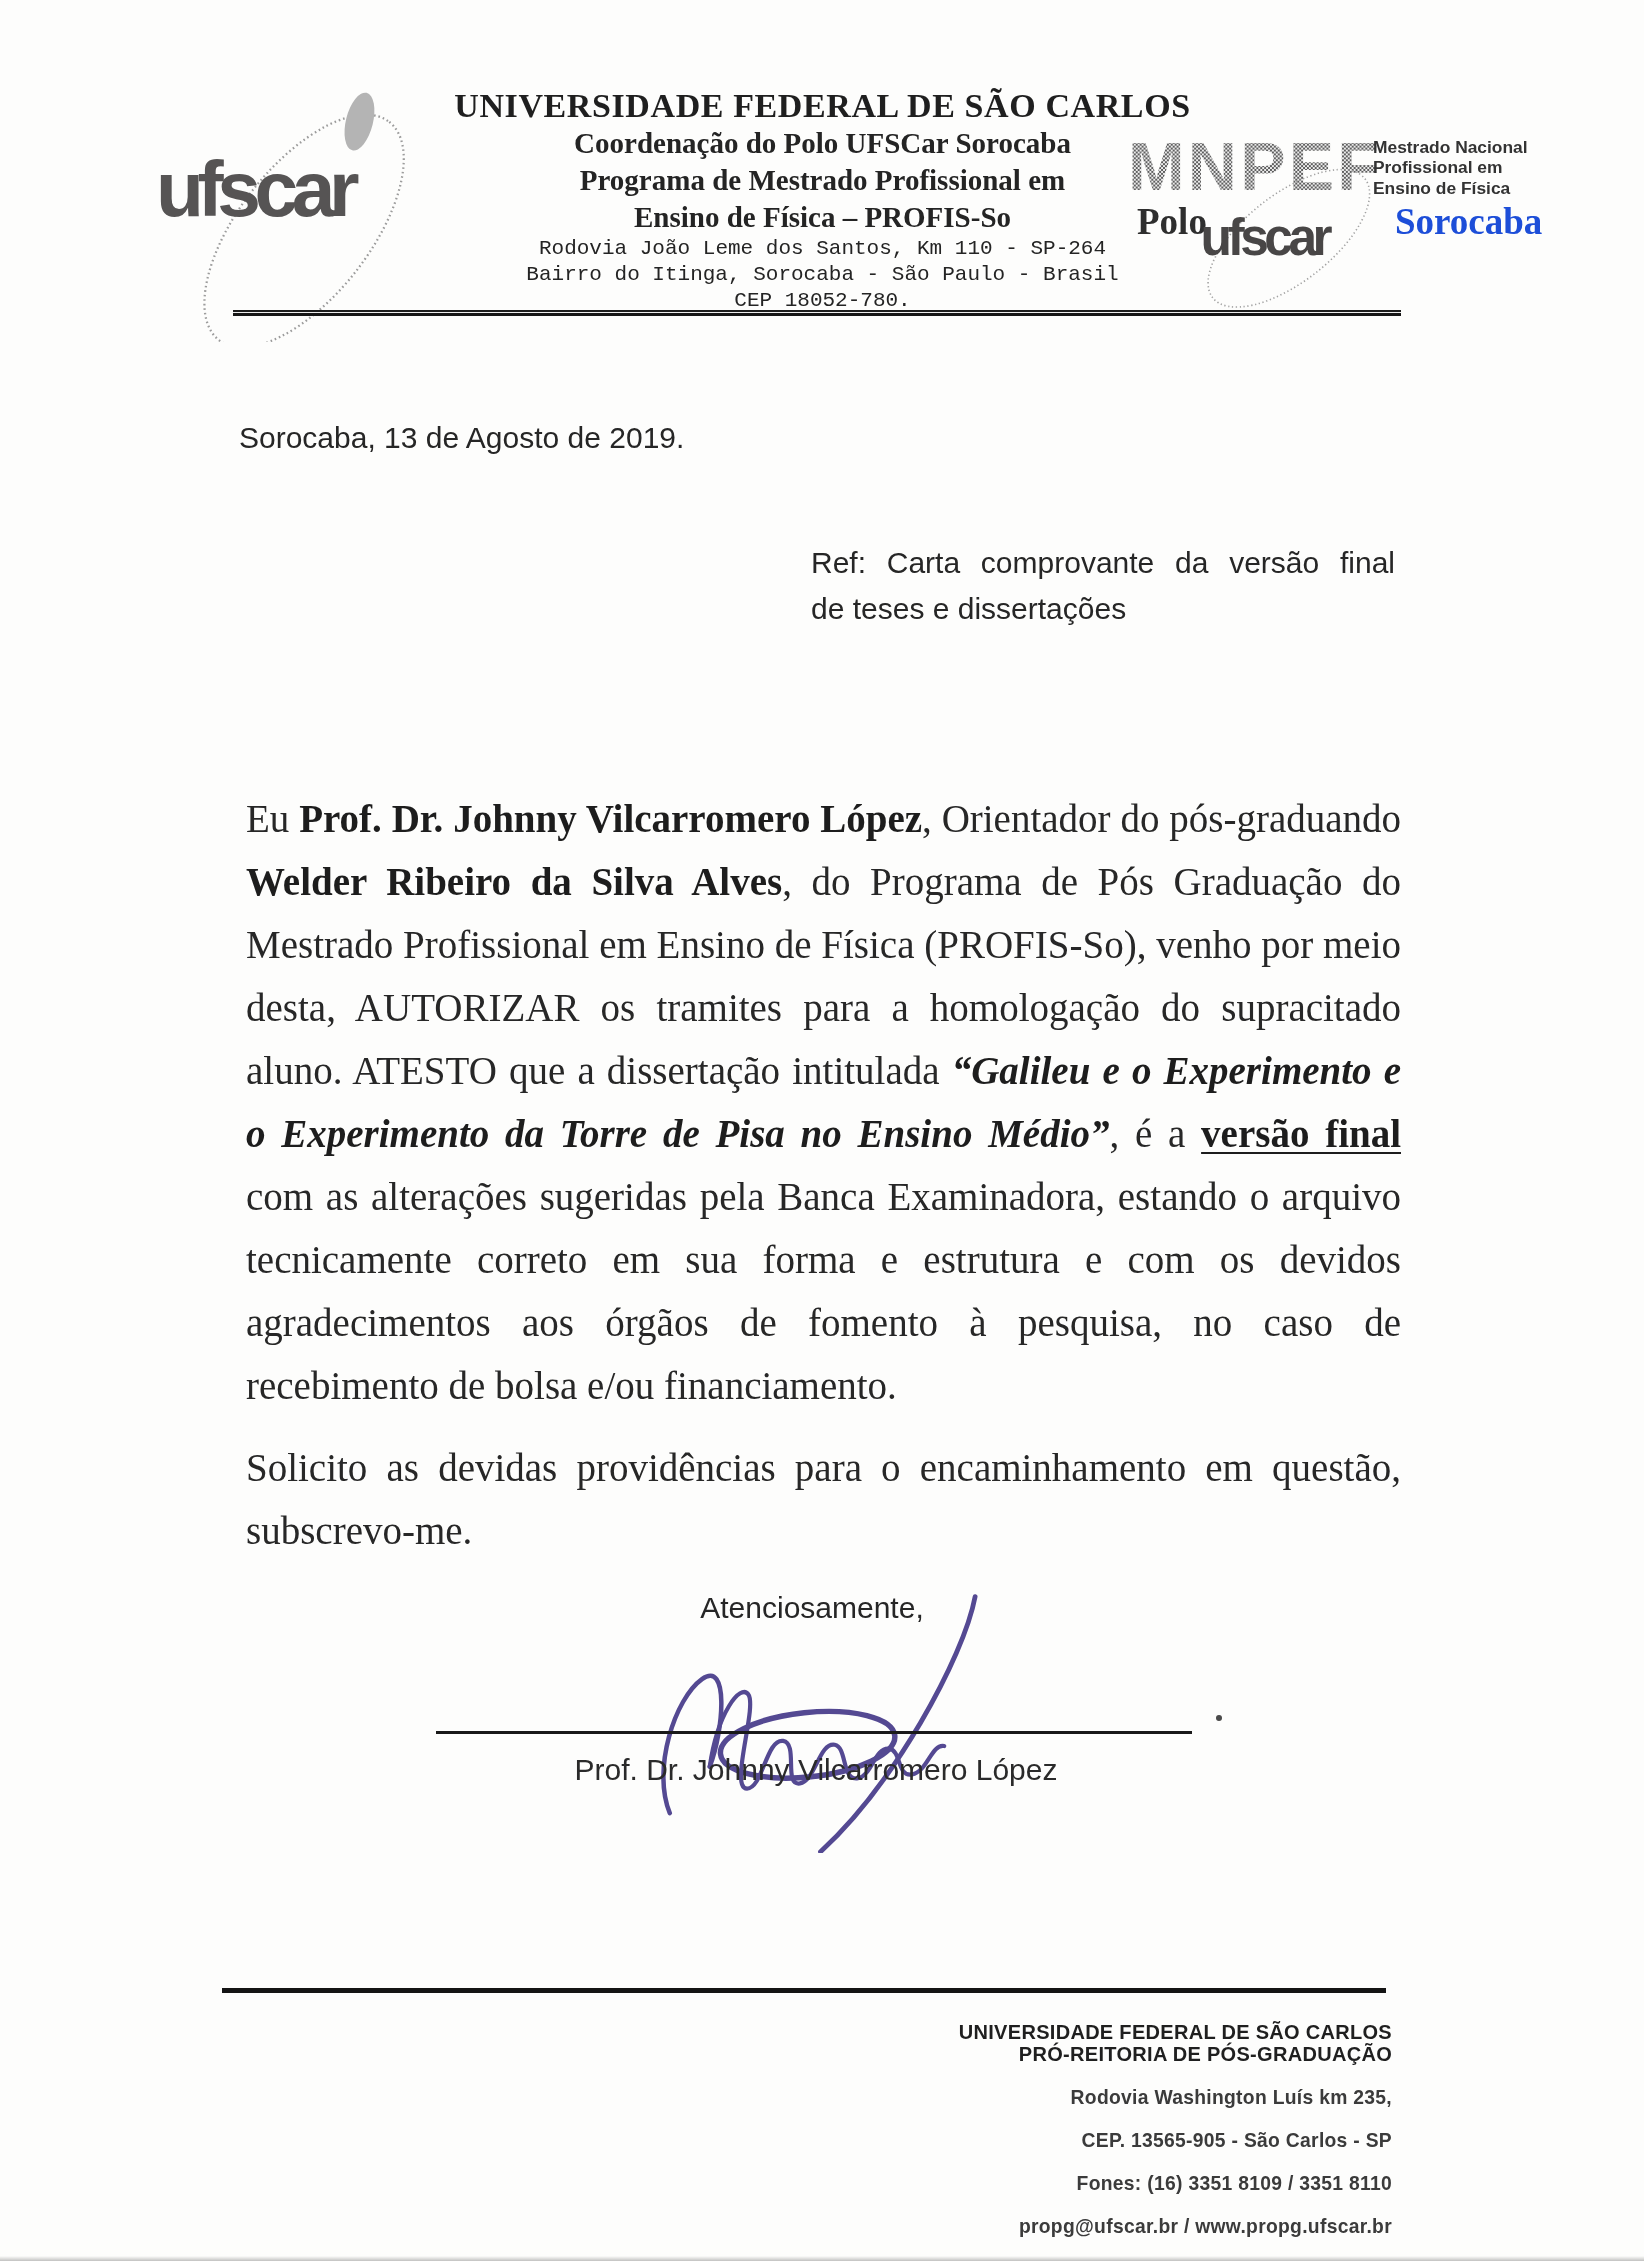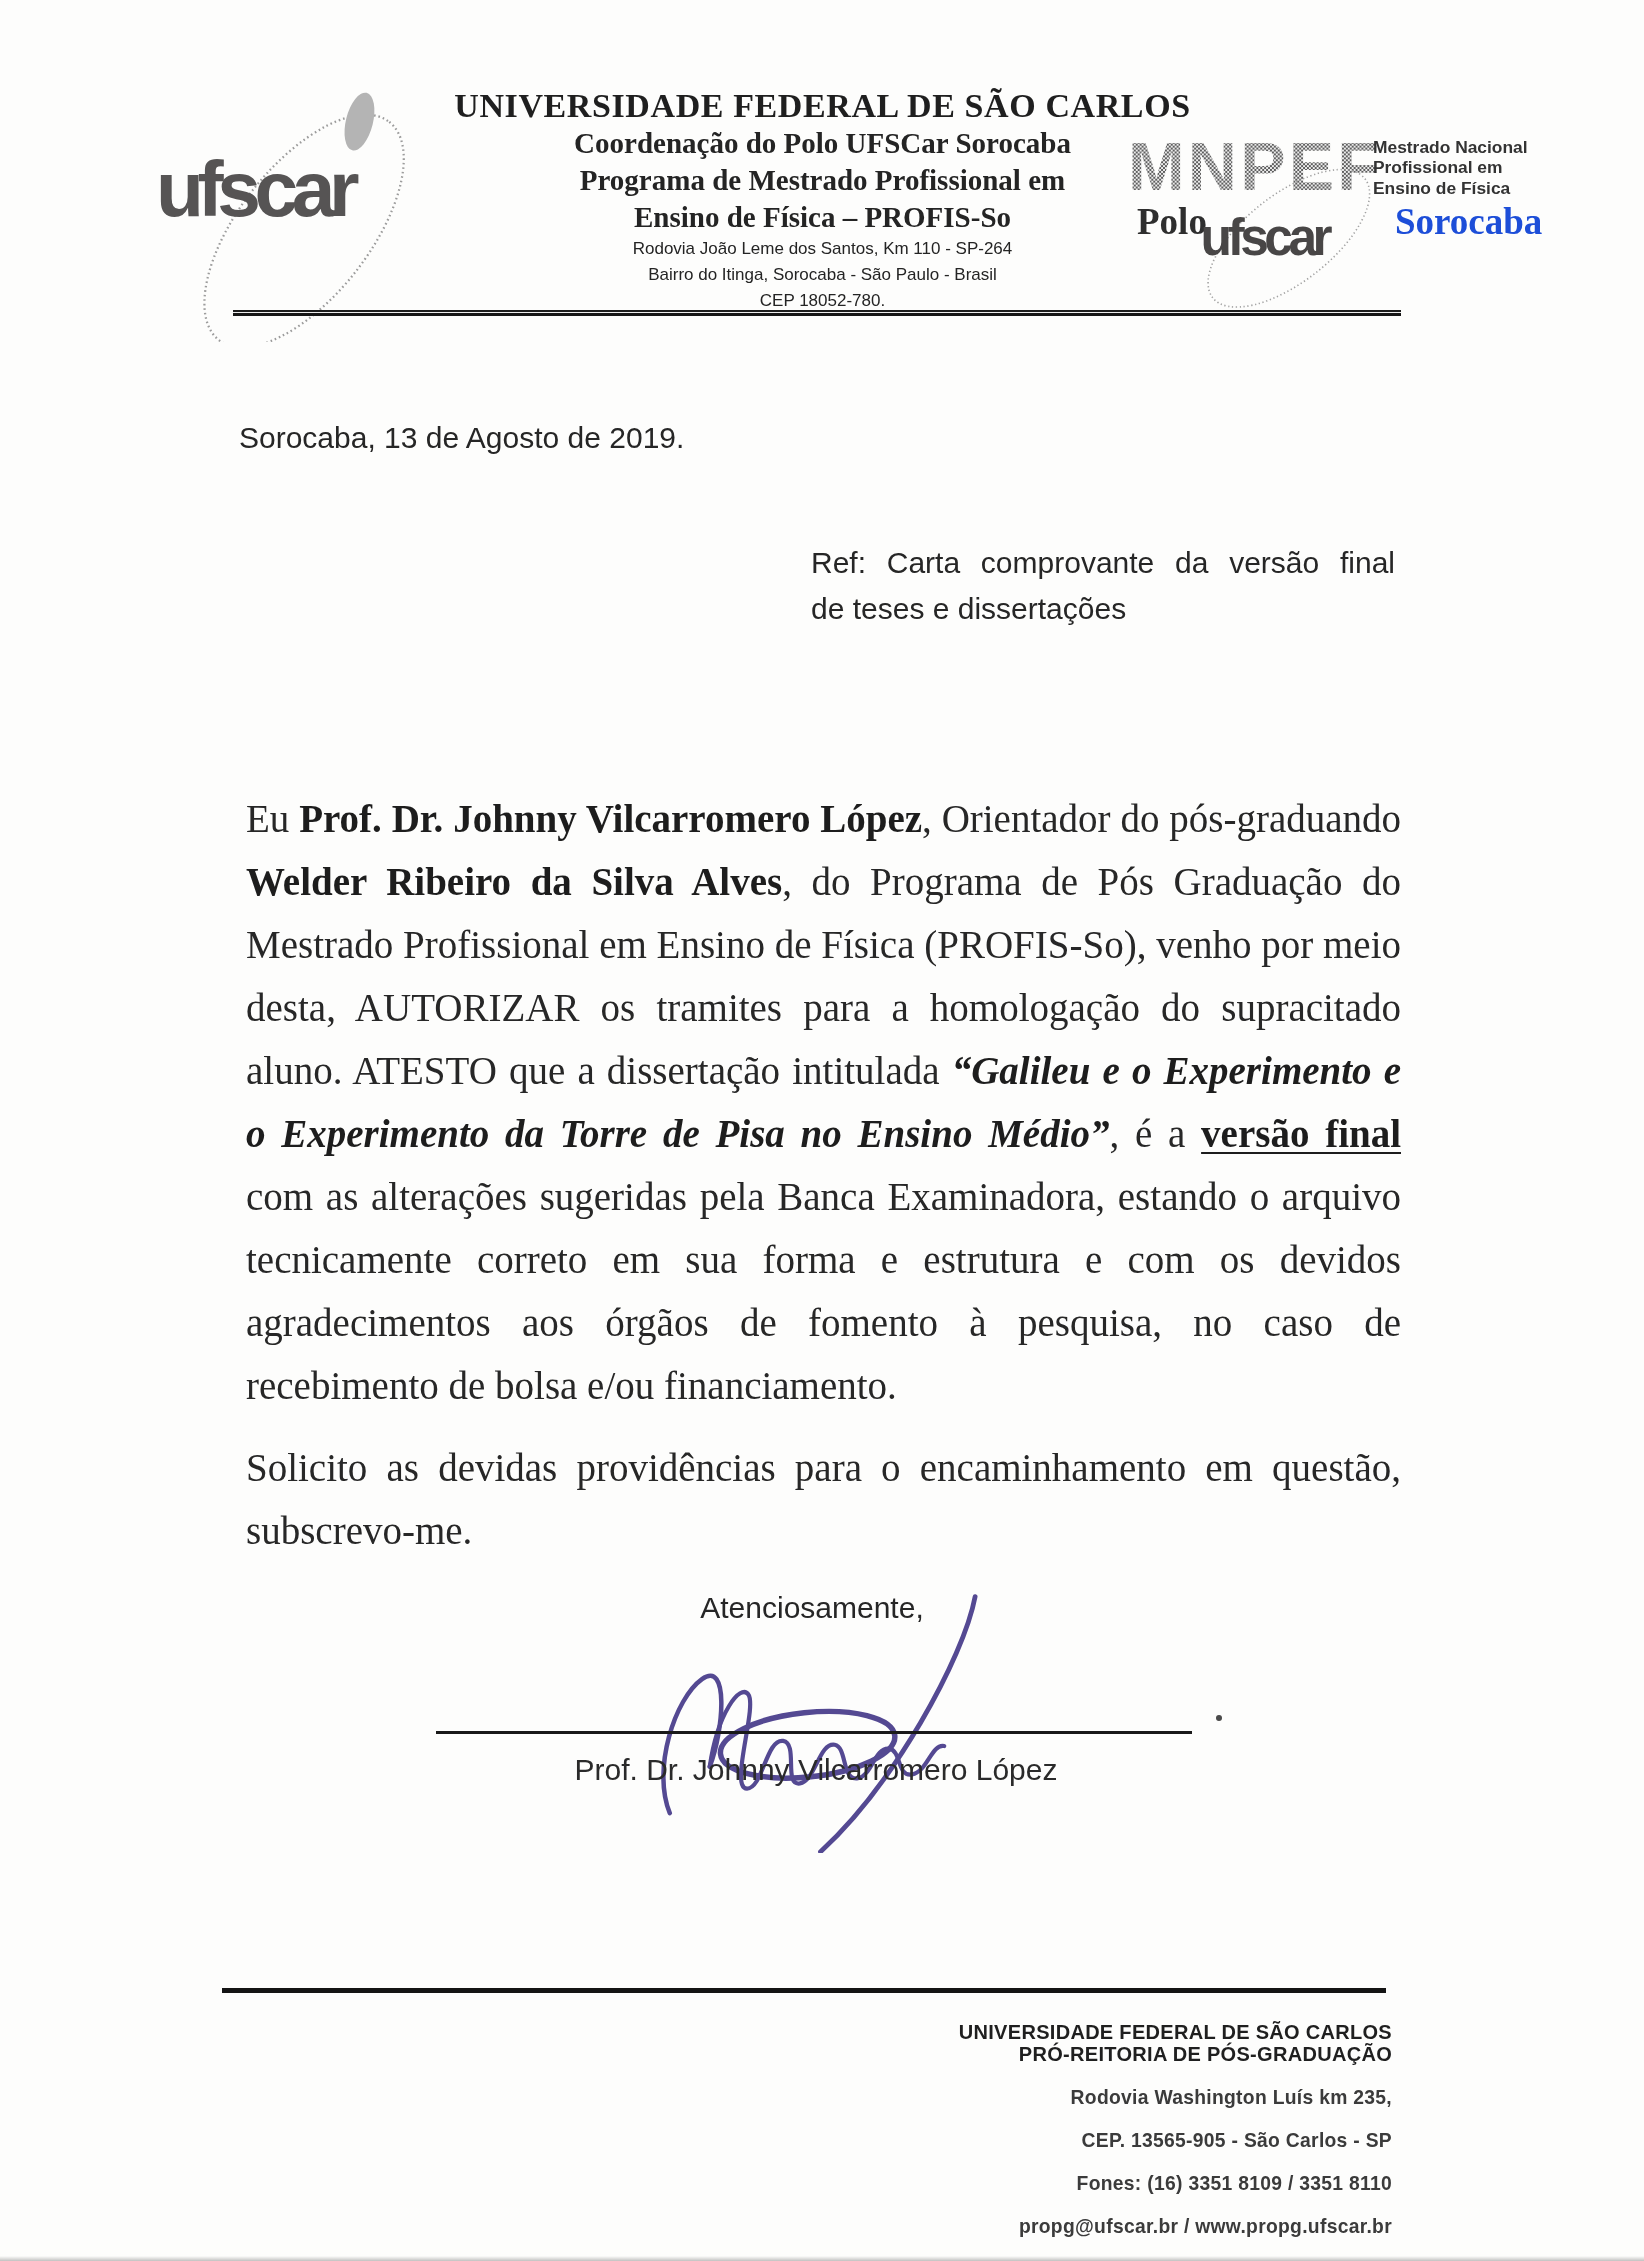--- a/index.html
+++ b/index.html
@@ -6,21 +6,21 @@
   .page{
     position:relative;width:1644px;height:2261px;margin:0 auto;
     background:#fdfdfc;overflow:hidden;
     font-family:"Liberation Sans",sans-serif;color:#222;
   }
   
   .ufscar-logo{position:absolute;left:129px;top:84px;}
   .org-block{position:absolute;left:413px;top:86px;width:819px;text-align:center;}
   .org-title{font-family:"Liberation Serif",serif;font-weight:bold;font-size:34px;line-height:39px;color:#1f1f1f;letter-spacing:0.6px;}
   .org-sub{font-family:"Liberation Serif",serif;font-weight:bold;font-size:29px;line-height:37px;color:#242424;}
-  .org-addr{font-size:17px;line-height:26px;color:#242424;}
+  .org-addr{font-size:21px;line-height:26px;color:#242424;font-family:Liberation Mono, monospace;}
   .mnpef{position:absolute;left:1128px;top:134px;width:445px;height:155px;}
   .mnpef-acronym{
     position:absolute;left:0;top:0;
     font-weight:700;font-size:68px;line-height:64px;letter-spacing:3.2px;
     font-family:"Liberation Sans",sans-serif;
     background:repeating-conic-gradient(#5e5e5e 0% 25%, #ececec 0% 50%) 0 0/3.9px 3.9px;
     -webkit-background-clip:text;background-clip:text;
     color:#6e6e6e;-webkit-text-fill-color:transparent;
   }
   .mnpef-tags{position:absolute;left:245px;top:2.6px;font-weight:700;font-size:17.4px;line-height:20.6px;color:#333;white-space:nowrap;}

